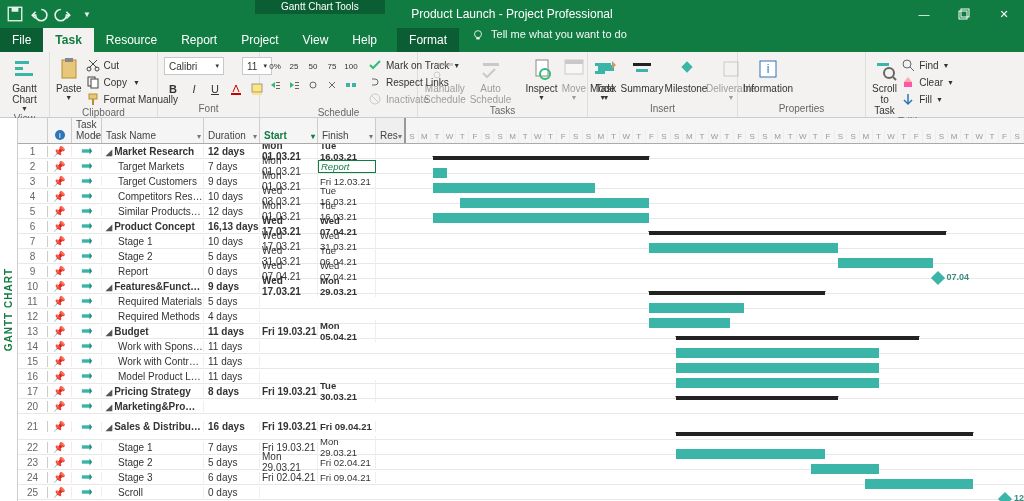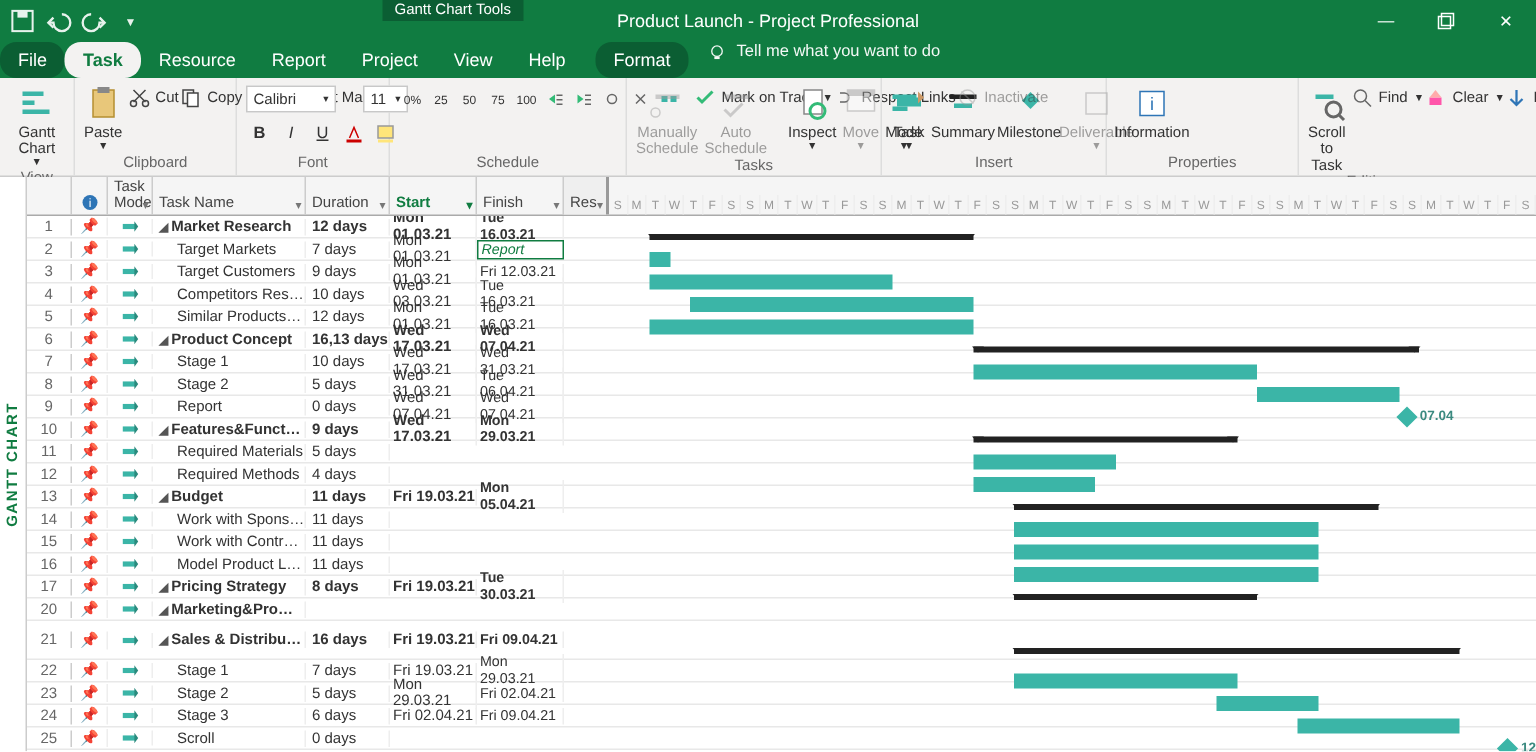--- a/index.html
+++ b/index.html
@@ -3,43 +3,43 @@
 <meta charset="utf-8">
 <style>
 * { box-sizing: border-box; margin: 0; padding: 0; font-family: "Segoe UI", Tahoma, sans-serif; }
 body { background: #fff; font-size: 11px; color: #333; user-select: none; }
 .app { width: 1024px; height: 501px; overflow: hidden; display: flex; flex-direction: column; }
 
 
 .titlebar { height: 28px; background: #107c41; display: flex; align-items: center; color: #fff; }
 .titlebar .qat { display: flex; align-items: center; padding-left: 6px; gap: 6px; }
 .titlebar .qat-btn { width: 18px; height: 18px; display: flex; align-items: center; justify-content: center; opacity: 0.9; }
-.titlebar .tool-tab { position: absolute; left: 255px; top: 0; font-size: 10px; padding: 0 8px; height: 14px; line-height: 14px; background: #0b5e33; }
+.titlebar .tool-tab { position: absolute; left: 255px; top: 0; font-size: 10px; padding: 0 26px; height: 14px; line-height: 14px; background: #0b5e33; }
 .titlebar .title { position: absolute; left: 50%; transform: translateX(-50%); font-size: 12px; }
 .titlebar .wincontrols { margin-left: auto; display: flex; }
 .titlebar .wincontrols .wc { width: 40px; height: 28px; display: flex; align-items: center; justify-content: center; }
 
 
 .tabs { height: 24px; background: #107c41; display: flex; align-items: stretch; color: #fff; }
-.tabs .tab { padding: 12px 12px; font-size: 12px; display: flex; align-items: center; cursor: pointer; border-radius: 11px; }
+.tabs .tab { padding: 12px 12px; font-size: 12px; display: flex; align-items: center; cursor: pointer; }
 .tabs .tab.file { background: #0b5e33; }
 .tabs .tab.active { background: #f3f2f1; color: #107c41; font-weight: 600; }
 .tabs .tell { margin-left: 12px; display: flex; align-items: flex-start; gap: 6px; font-size: 11px; opacity: 0.95; }
 .tabs .tell .bulb { width: 14px; height: 14px; }
 
 
 .ribbon { height: 66px; background: #f3f2f1; border-bottom: 1px solid #ccc; display: flex; }
 .group { border-right: 1px solid #ddd; padding: 2px 6px; display: flex; flex-direction: column; justify-content: space-between; }
 .group-body { display: flex; align-items: flex-start; gap: 4px; flex: 1; padding-top: 3px; }
 .group-label { text-align: center; font-size: 10px; color: #666; padding-bottom: 1px; }
 .big-btn { display: flex; flex-direction: column; align-items: center; justify-content: flex-start; width: 44px; font-size: 10px; text-align: center; line-height: 1.1; }
 .big-btn .ico { width: 24px; height: 24px; margin-bottom: 2px; }
 .small-row { display: flex; align-items: center; gap: 4px; font-size: 10px; height: 16px; white-space: nowrap; }
 .small-row .ico { width: 14px; height: 14px; flex-shrink: 0; }
-.stack { display: flex; flex-direction: row; gap: 1px; }
+.stack { display: flex; flex-direction: column; gap: 1px; }
 .sel { height: 18px; font-size: 10px; border: 1px solid #c8c8c8; background: #fff; padding: 0 4px; display: flex; align-items: center; justify-content: space-between; }
 .fonttools { display: flex; gap: 3px; margin-top: 2px; }
 .ftbtn { width: 18px; height: 18px; border: 1px solid transparent; display: flex; align-items: center; justify-content: center; font-size: 11px; }
 .disabled { opacity: 0.45; }
 
 
 .sheet-area { flex: 1; display: flex; overflow: hidden; }
 .vertical-label { width: 18px; background: #fff; display: flex; align-items: center; justify-content: center; border-right: 1px solid #ccc; }
 .vertical-label span { writing-mode: vertical-rl; transform: rotate(180deg); font-size: 10px; font-weight: 600; color: #107c41; letter-spacing: 1px; }
 

